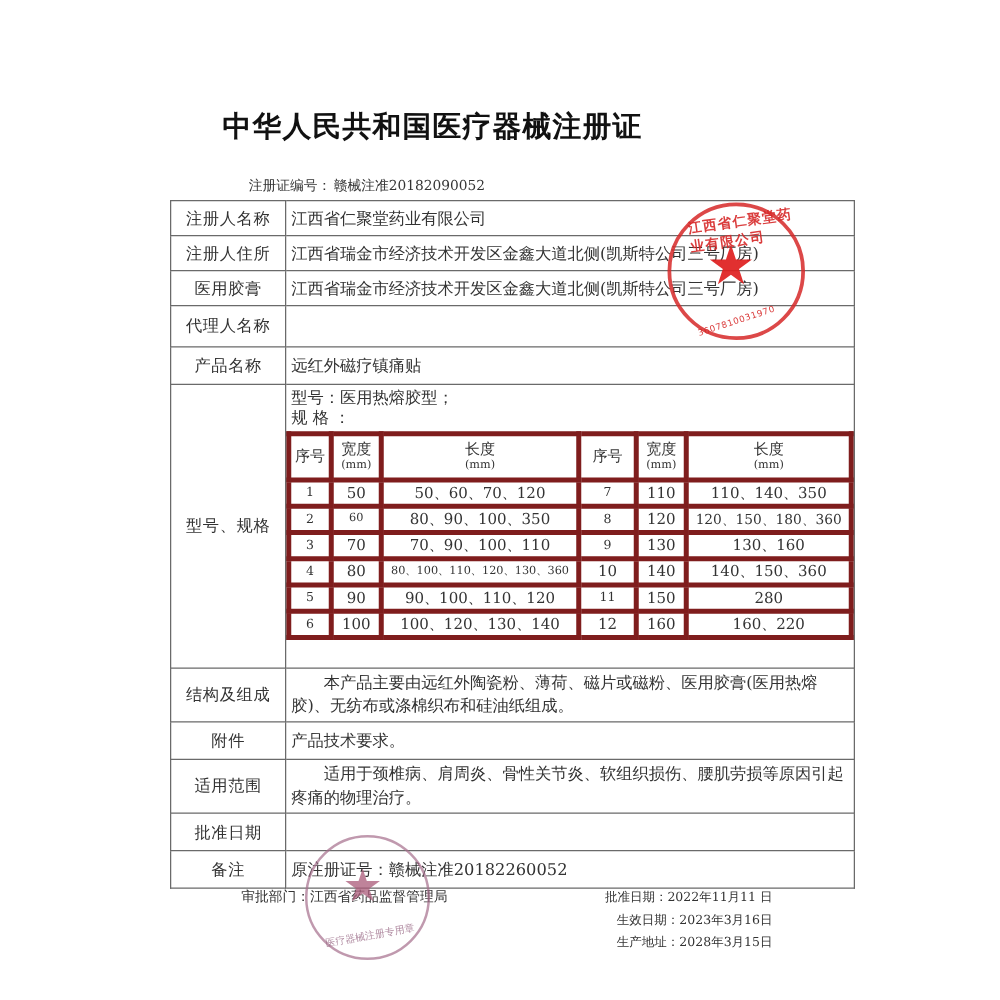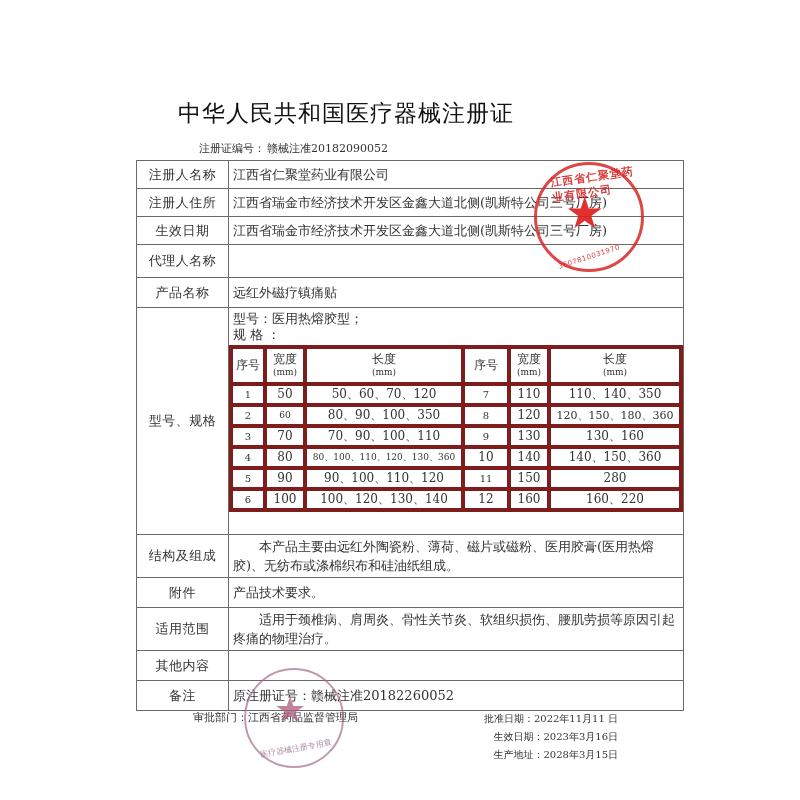--- a/index.html
+++ b/index.html
@@ -1,20 +1,20 @@
 <!DOCTYPE html>
 <html><head>
   <meta charset="utf-8">
   <style>
     html, body { margin: 0; padding: 0; background: #ffffff; }
     body { width: 800px; height: 800px; position: relative; overflow: hidden;
            font-family: "DejaVu Serif", "Liberation Serif", serif; color: #2a2a2a; }
     .title { position: absolute; top: 86px; left: 0; width: 692px; text-align: center;
-             font-family: "DejaVu Sans", "Liberation Sans", sans-serif; font-weight: normal;
-             font-size: 23px; color: #111; letter-spacing: 1px; margin-top: 12px; }
+             font-family: "DejaVu Sans", "Liberation Sans", sans-serif; font-weight: bold;
+             font-size: 23px; color: #111; letter-spacing: 1px; }
     .cert-no { position: absolute; top: 141px; left: 199px; font-size: 11px; color: #333; }
     .cert-no span { margin-right: 2px; }
 
     table.main { position: absolute; top: 160px; left: 136px; width: 548px;
                  border-collapse: collapse; font-size: 13px; }
     table.main td { border: 1.5px solid #6a6a6a; padding: 0 4px; vertical-align: middle; }
     table.main td.lbl { width: 83px; text-align: center; font-size: 13px; color: #333; letter-spacing: 0.5px; }
     table.main td.val { text-align: left; font-size: 13px; color: #333; }
 
     .spec-head { font-size: 13px; line-height: 16px; padding: 3px 0 2px 0; }
@@ -57,21 +57,21 @@
   <tbody>
       <tr style="height:28px">
     <td class="lbl">注册人名称</td>
     <td class="val">江西省仁聚堂药业有限公司</td>
   </tr>
   <tr style="height:28px">
     <td class="lbl">注册人住所</td>
     <td class="val">江西省瑞金市经济技术开发区金鑫大道北侧(凯斯特公司三号厂房)</td>
   </tr>
   <tr style="height:28px">
-    <td class="lbl">生效日期</td>
+    <td class="lbl">医用胶膏</td>
     <td class="val">江西省瑞金市经济技术开发区金鑫大道北侧(凯斯特公司三号厂房)</td>
   </tr>
   <tr style="height:33px">
     <td class="lbl">代理人名称</td>
     <td class="val"></td>
   </tr>
   <tr style="height:30px">
     <td class="lbl">产品名称</td>
     <td class="val">远红外磁疗镇痛贴</td>
   </tr>
@@ -159,21 +159,21 @@
   </tr>
   <tr style="height:30px">
     <td class="lbl">附件</td>
     <td class="val">产品技术要求。</td>
   </tr>
   <tr style="height:40px">
     <td class="lbl">适用范围</td>
     <td class="val para">适用于颈椎病、肩周炎、骨性关节炎、软组织损伤、腰肌劳损等原因引起疼痛的物理治疗。</td>
   </tr>
   <tr style="height:30px">
-    <td class="lbl">其他内容</td>
+    <td class="lbl">批准日期</td>
     <td class="val"></td>
   </tr>
   <tr style="height:30px">
     <td class="lbl">备注</td>
     <td class="val">原注册证号：赣械注准20182260052</td>
   </tr>
 </tbody>
   </table>
 
 <div class="footer-left">

